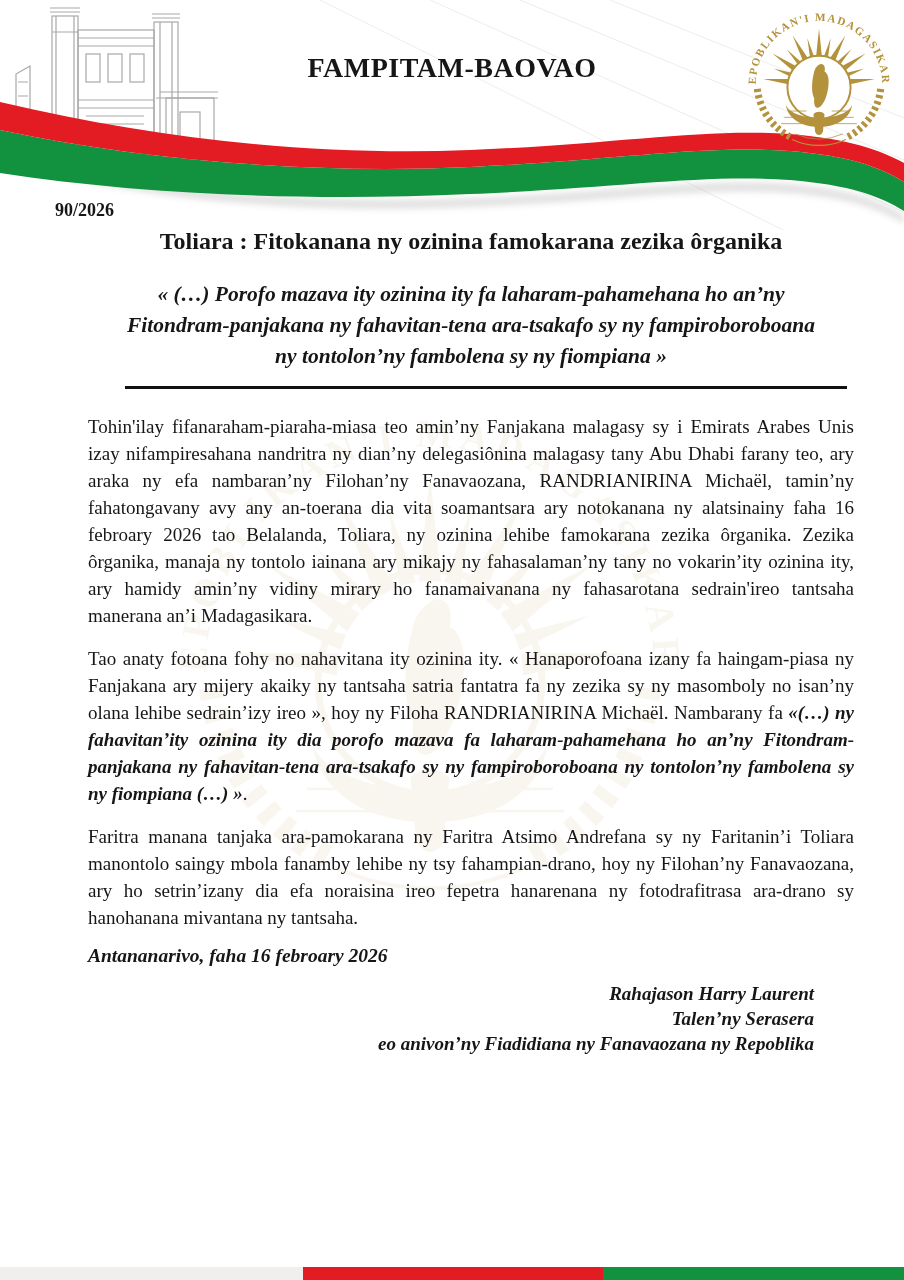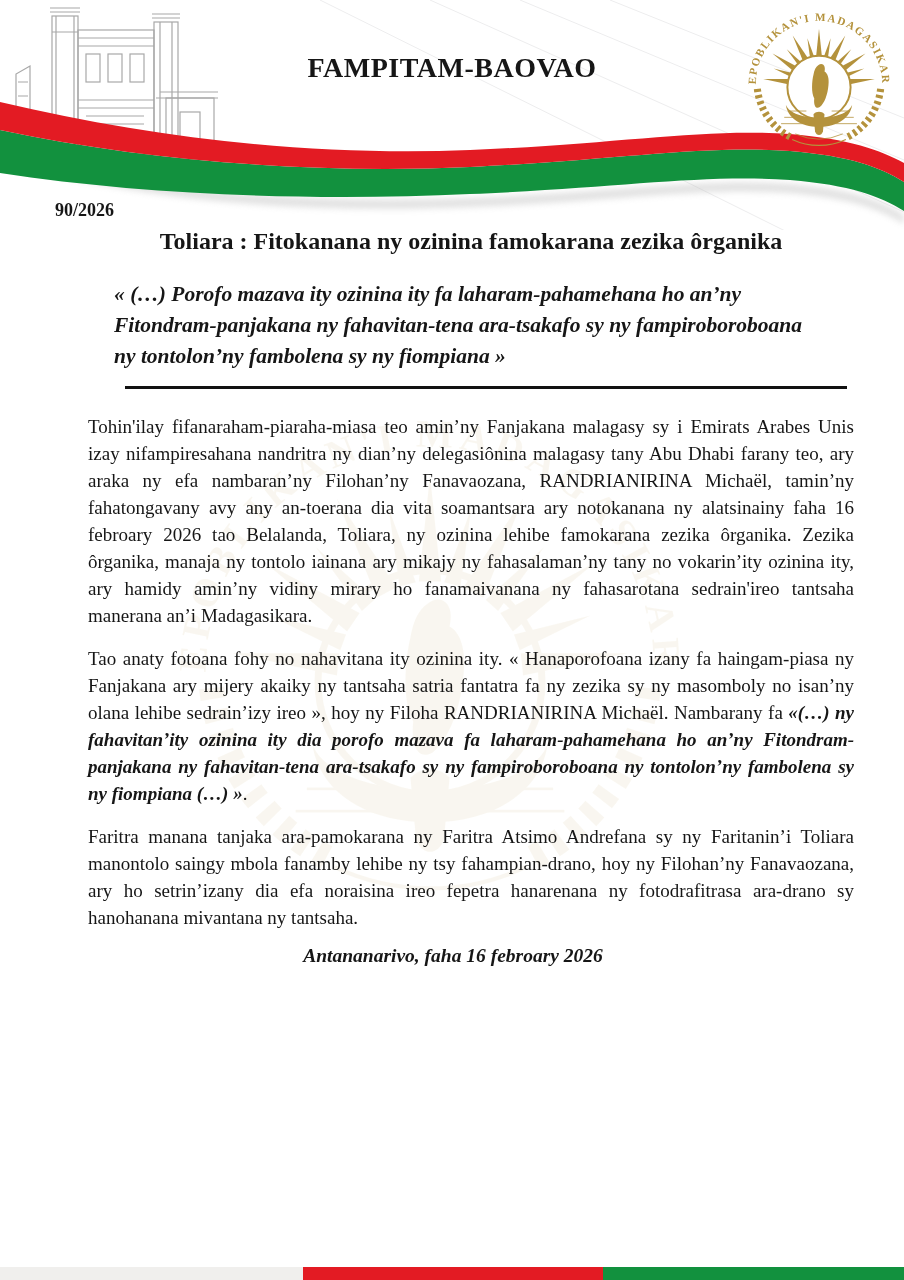--- a/index.html
+++ b/index.html
@@ -25,32 +25,32 @@
   .seal{position:absolute;left:740px;top:2px;width:158px;height:158px;}
   .seal-arc-text{font-family:"Liberation Serif","DejaVu Serif",serif;font-size:14px;font-weight:bold;letter-spacing:2px;fill:var(--gold);}
   .watermark{position:absolute;left:150px;top:380px;width:560px;height:560px;opacity:.07;pointer-events:none;}
   
   .doc-number{position:absolute;left:55px;top:200px;font-size:18px;font-weight:bold;}
   .main{position:absolute;left:88px;top:208px;width:766px;}
   .article-title{
     text-align:center;font-size:24px;font-weight:bold;margin:0;padding-top:20px;
   }
   .lead-quote{
-    margin:24px auto 0;padding:0 26px;text-align:left;
+    margin:24px auto 0;padding:0 26px;text-align:center;
     font-size:21.5px;line-height:31px;font-weight:bold;font-style:italic;
   }
   .divider{height:3px;background:#111;border:0;width:722px;margin:14px 0 0 37px;}
   .body-p{
     margin:16px 0 0 0;font-size:19px;line-height:27px;text-align:justify;
   }
   .body-p.first{margin-top:24px;}
   .body-p.no-gap{margin-top:0;}
   .emph{font-weight:bold;font-style:italic;margin-top:36px;}
   .dateline{
-    margin-top:14px;padding-right:36px;text-align:center;
+    margin-top:14px;padding-right:36px;text-align:left;
     font-size:19.5px;font-weight:bold;font-style:italic;
   }
   .signature{
     margin-top:14px;padding-right:40px;text-align:right;
     font-size:19px;line-height:25px;font-weight:bold;font-style:italic;
   }
   
   .bottom-bar{position:absolute;left:0;right:0;bottom:0;height:13px;display:flex;}
   .bottom-bar .seg-gray{flex:0 0 33.5%;background:var(--bar-gray);}
   .bottom-bar .seg-red{flex:0 0 33.2%;background:var(--red);}
@@ -181,20 +181,23 @@
 
     <p class="body-p first">Tohin'ilay fifanaraham-piaraha-miasa teo amin’ny Fanjakana malagasy sy i Emirats Arabes Unis izay nifampiresahana nandritra ny dian’ny delegasiônina malagasy tany Abu Dhabi farany teo, ary araka ny efa nambaran’ny Filohan’ny Fanavaozana, RANDRIANIRINA Michaël, tamin’ny fahatongavany avy any an-toerana dia vita soamantsara ary notokanana ny alatsinainy faha 16 febroary 2026 tao Belalanda, Toliara, ny ozinina lehibe famokarana zezika ôrganika. Zezika ôrganika, manaja ny tontolo iainana ary mikajy ny fahasalaman’ny tany no vokarin’ity ozinina ity, ary hamidy amin’ny vidiny mirary ho fanamaivanana ny fahasarotana sedrain'ireo tantsaha manerana an’i Madagasikara.</p>
 
     <p class="body-p"><span>Tao anaty fotoana fohy no nahavitana ity ozinina ity. « Hanaporofoana izany fa haingam-piasa ny Fanjakana ary mijery akaiky ny tantsaha satria fantatra fa ny zezika sy ny masomboly no isan’ny olana lehibe sedrain’izy ireo », hoy ny Filoha RANDRIANIRINA Michaël. Nambarany fa </span><span class="emph">«(…) ny fahavitan’ity ozinina ity dia porofo mazava fa laharam-pahamehana ho an’ny Fitondram-panjakana ny fahavitan-tena ara-tsakafo sy ny fampiroboroboana ny tontolon’ny fambolena sy ny fiompiana (…) »</span><span>.</span></p>
 
     <p class="body-p">Faritra manana tanjaka ara-pamokarana ny Faritra Atsimo Andrefana sy ny Faritanin’i Toliara manontolo saingy mbola fanamby lehibe ny tsy fahampian-drano, hoy ny Filohan’ny Fanavaozana, ary ho setrin’izany dia efa noraisina ireo fepetra hanarenana ny fotodrafitrasa ara-drano sy hanohanana mivantana ny tantsaha.</p>
 
     <div class="dateline">Antananarivo, faha 16 febroary 2026</div>
 
     <div class="signature">
+      <div>Rahajason Harry Laurent</div>
+      <div>Talen’ny Serasera</div>
+      <div>eo anivon’ny Fiadidiana ny Fanavaozana ny Repoblika</div>
     </div>
   </div>
 
   <div class="bottom-bar">
     <div class="seg-gray"></div>
     <div class="seg-red"></div>
     <div class="seg-green"></div>
   </div>
 
 </div>

